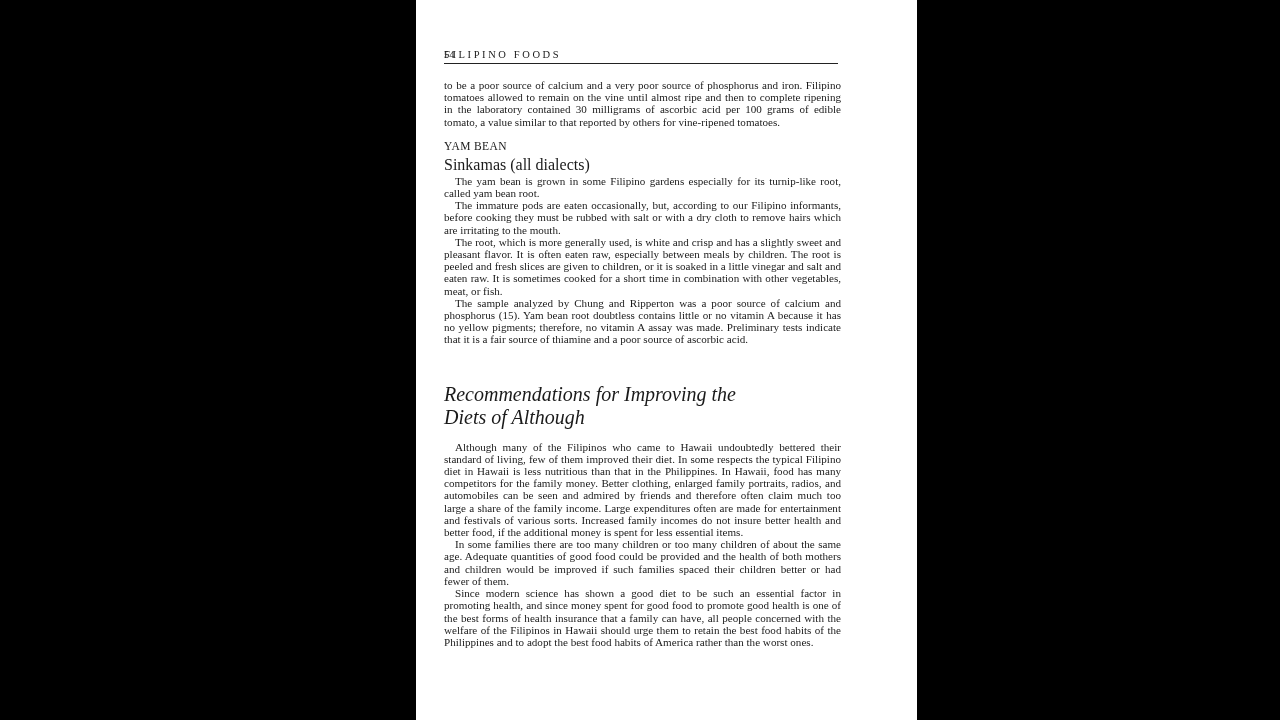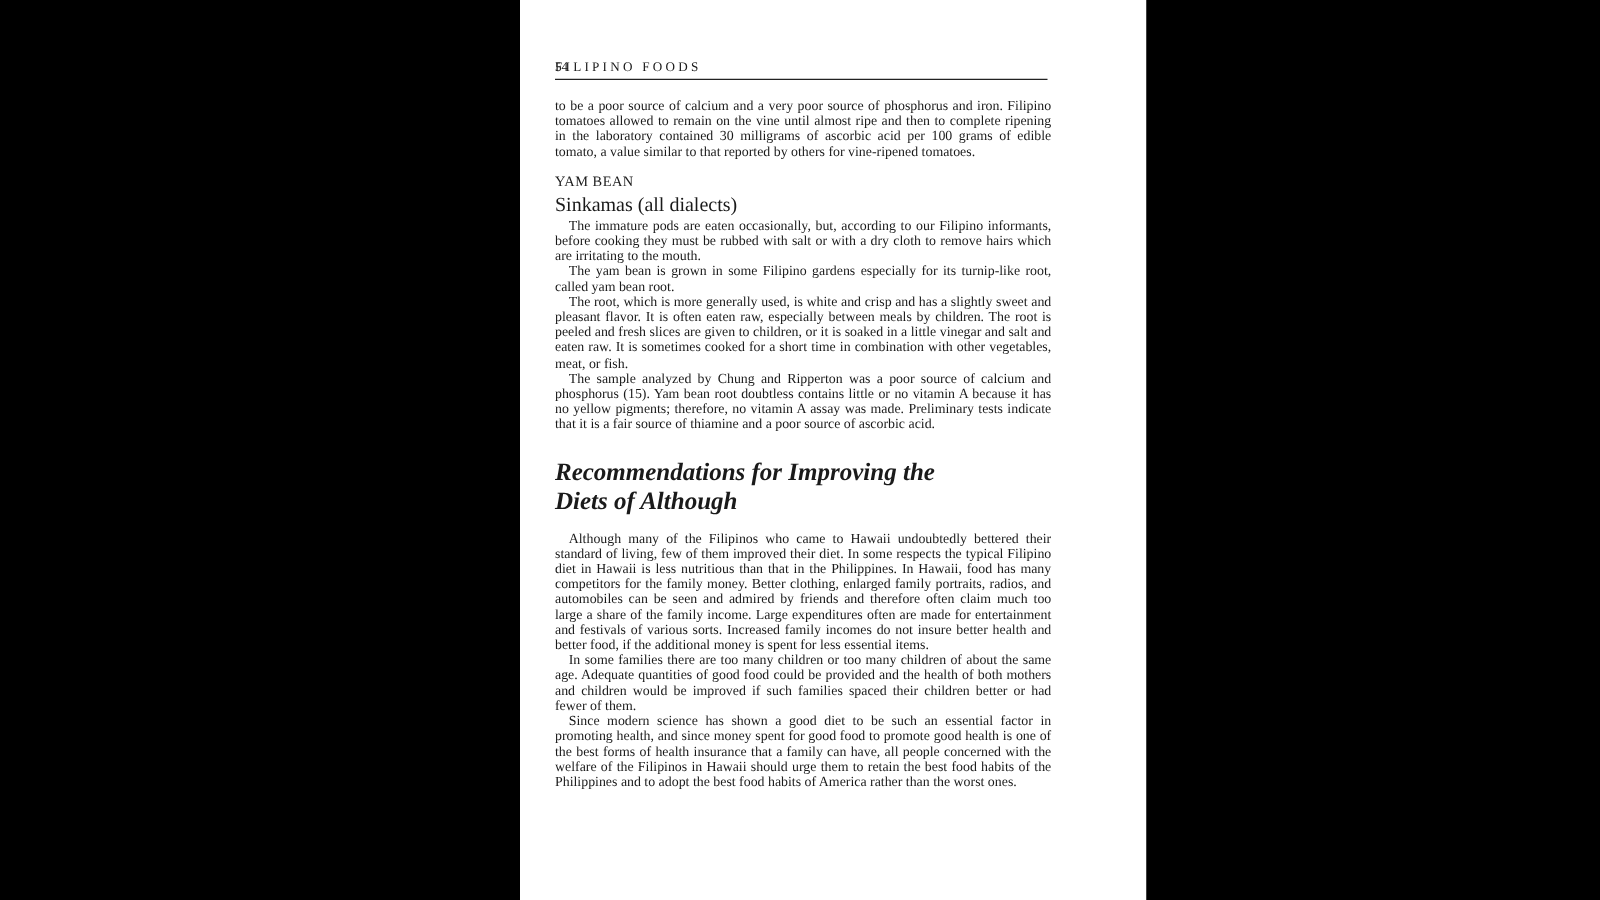--- a/index.html
+++ b/index.html
@@ -56,42 +56,42 @@
     .section-sub {
       font-size: 16px;
       margin-top: 4px;
       line-height: 15px;
       margin-bottom: 3px;
     }
     .chapter-title {
       font-style: italic;
       font-size: 20px;
       line-height: 23px;
-      margin-top: 21px;
+      margin-top: 37px;
       margin-bottom: 12px;
-      font-weight: bold;
+      font-weight: normal;
     }
   </style>
 </head>
 <body>
 
 <div class="page">
   <div class="running-head">
     <span class="page-number">54</span>
     <span class="running-title">FILIPINO FOODS</span>
   </div>
   <div class="head-rule"></div>
 
   <div class="body">
     <p class="noindent">to be a poor source of calcium and a very poor source of phosphorus and iron. Filipino tomatoes allowed to remain on the vine until almost ripe and then to complete ripening in the laboratory contained 30 milligrams of ascorbic acid per 100 grams of edible tomato, a value similar to that reported by others for vine-ripened tomatoes.</p>
 
     <div class="section-head">YAM BEAN</div>
     <div class="section-sub">Sinkamas (all dialects)</div>
+    <p>The yam bean is grown in some Filipino gardens especially for its turnip-like root, called yam bean root.</p>
     <p>The immature pods are eaten occasionally, but, according to our Filipino informants, before cooking they must be rubbed with salt or with a dry cloth to remove hairs which are irritating to the mouth.</p>
-    <p>The yam bean is grown in some Filipino gardens especially for its turnip-like root, called yam bean root.</p>
     <p>The root, which is more generally used, is white and crisp and has a slightly sweet and pleasant flavor. It is often eaten raw, especially between meals by children. The root is peeled and fresh slices are given to children, or it is soaked in a little vinegar and salt and eaten raw. It is sometimes cooked for a short time in combination with other vegetables, meat, or fish.</p>
     <p>The sample analyzed by Chung and Ripperton was a poor source of calcium and phosphorus (15). Yam bean root doubtless contains little or no vitamin A because it has no yellow pigments; therefore, no vitamin A assay was made. Preliminary tests indicate that it is a fair source of thiamine and a poor source of ascorbic acid.</p>
 
     <h2 class="chapter-title">
       <span>Recommendations for Improving the</span><br>
       <span>Diets of Although</span>
     </h2>
     <p>Although many of the Filipinos who came to Hawaii undoubtedly bettered their standard of living, few of them improved their diet. In some respects the typical Filipino diet in Hawaii is less nutritious than that in the Philippines. In Hawaii, food has many competitors for the family money. Better clothing, enlarged family portraits, radios, and automobiles can be seen and admired by friends and therefore often claim much too large a share of the family income. Large expenditures often are made for entertainment and festivals of various sorts. Increased family incomes do not insure better health and better food, if the additional money is spent for less essential items.</p>
     <p>In some families there are too many children or too many children of about the same age. Adequate quantities of good food could be provided and the health of both mothers and children would be improved if such families spaced their children better or had fewer of them.</p>
     <p>Since modern science has shown a good diet to be such an essential factor in promoting health, and since money spent for good food to promote good health is one of the best forms of health insurance that a family can have, all people concerned with the welfare of the Filipinos in Hawaii should urge them to retain the best food habits of the Philippines and to adopt the best food habits of America rather than the worst ones.</p>

